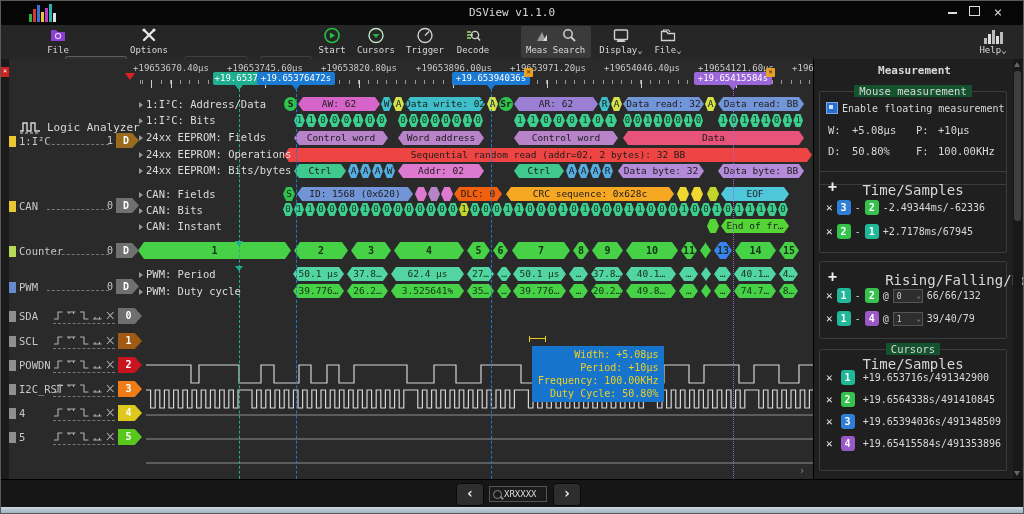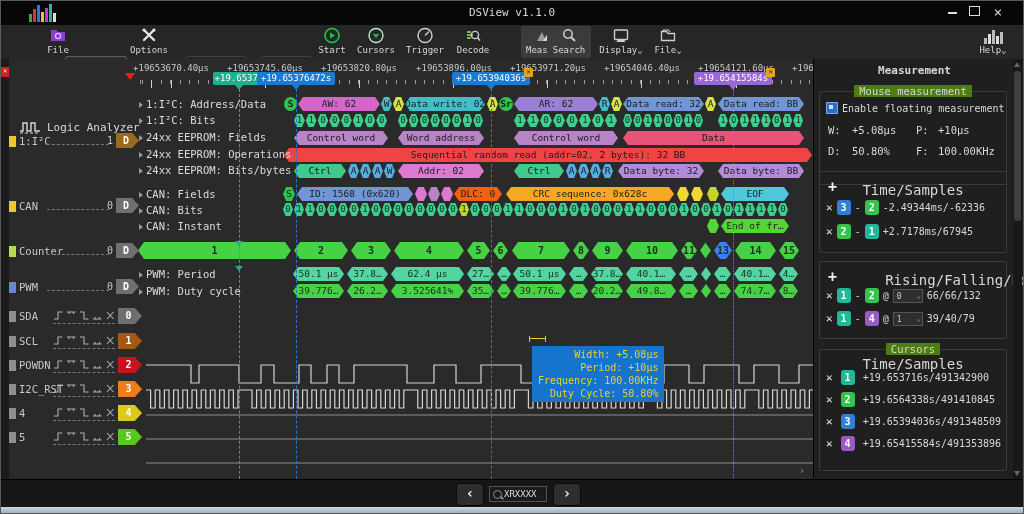--- a/index.html
+++ b/index.html
@@ -73,21 +73,21 @@
            padding:2px 6px;z-index:7;white-space:nowrap;}
   #measure-marker{position:absolute;border-top:1px solid #e8d020;z-index:7;}
   #measure-marker:before,#measure-marker:after{content:"";position:absolute;top:-3px;width:1px;height:6px;background:#e8d020;}
   #measure-marker:before{left:0;} #measure-marker:after{right:0;}
   .corner-chev{position:absolute;color:#888;font-size:10px;z-index:4;}
   
   #mpanel{position:absolute;left:812px;top:58px;width:202px;height:420px;background:#1f1f1f;border-left:1px solid #000;box-sizing:border-box;}
   #mpanel-title{position:absolute;left:0;top:5px;width:100%;text-align:center;color:#d8d8d8;font-size:11px;font-weight:bold;}
   .mbox{position:absolute;left:5px;width:186px;border:1px solid #3c3c3c;border-radius:2px;}
   .mbox .btitle{position:absolute;left:0;top:-7px;width:100%;text-align:center;font-size:10.5px;color:#d8d8d8;}
-  .mbox .btitle span{background:#4d7c0f;padding:0 5px;}
+  .mbox .btitle span{background:#14532d;padding:0 5px;}
   .chkrow{position:absolute;left:6px;top:10px;display:flex;align-items:center;gap:4px;color:#d8d8d8;font-size:10px;white-space:nowrap;}
   .chk{width:10px;height:10px;background:#2a6fd0;border:1px solid #77a9e8;position:relative;}
   .chk:after{content:"";position:absolute;left:2px;top:2px;width:4px;height:4px;background:#cfe2ff;}
   .mgrid{position:absolute;left:8px;top:32px;width:172px;color:#d8d8d8;font-size:10.5px;}
   .mgrid .gr{display:flex;margin-bottom:9px;}
   .mgrid .gl{width:24px;} .mgrid .gv{width:64px;} .mgrid .gl2{width:22px;} .mgrid .gv2{flex:1;}
   .plus{position:absolute;left:8px;color:#eee;font-size:15px;font-weight:bold;line-height:14px;cursor:default;}
   .mhead{position:absolute;width:100%;text-align:center;color:#d8d8d8;font-size:14px;}
   .mrow{position:absolute;left:6px;display:flex;align-items:center;gap:4px;color:#d8d8d8;font-size:10px;white-space:nowrap;}
   .xbtn{color:#e8e8e8;font-size:11px;font-weight:bold;cursor:default;}

